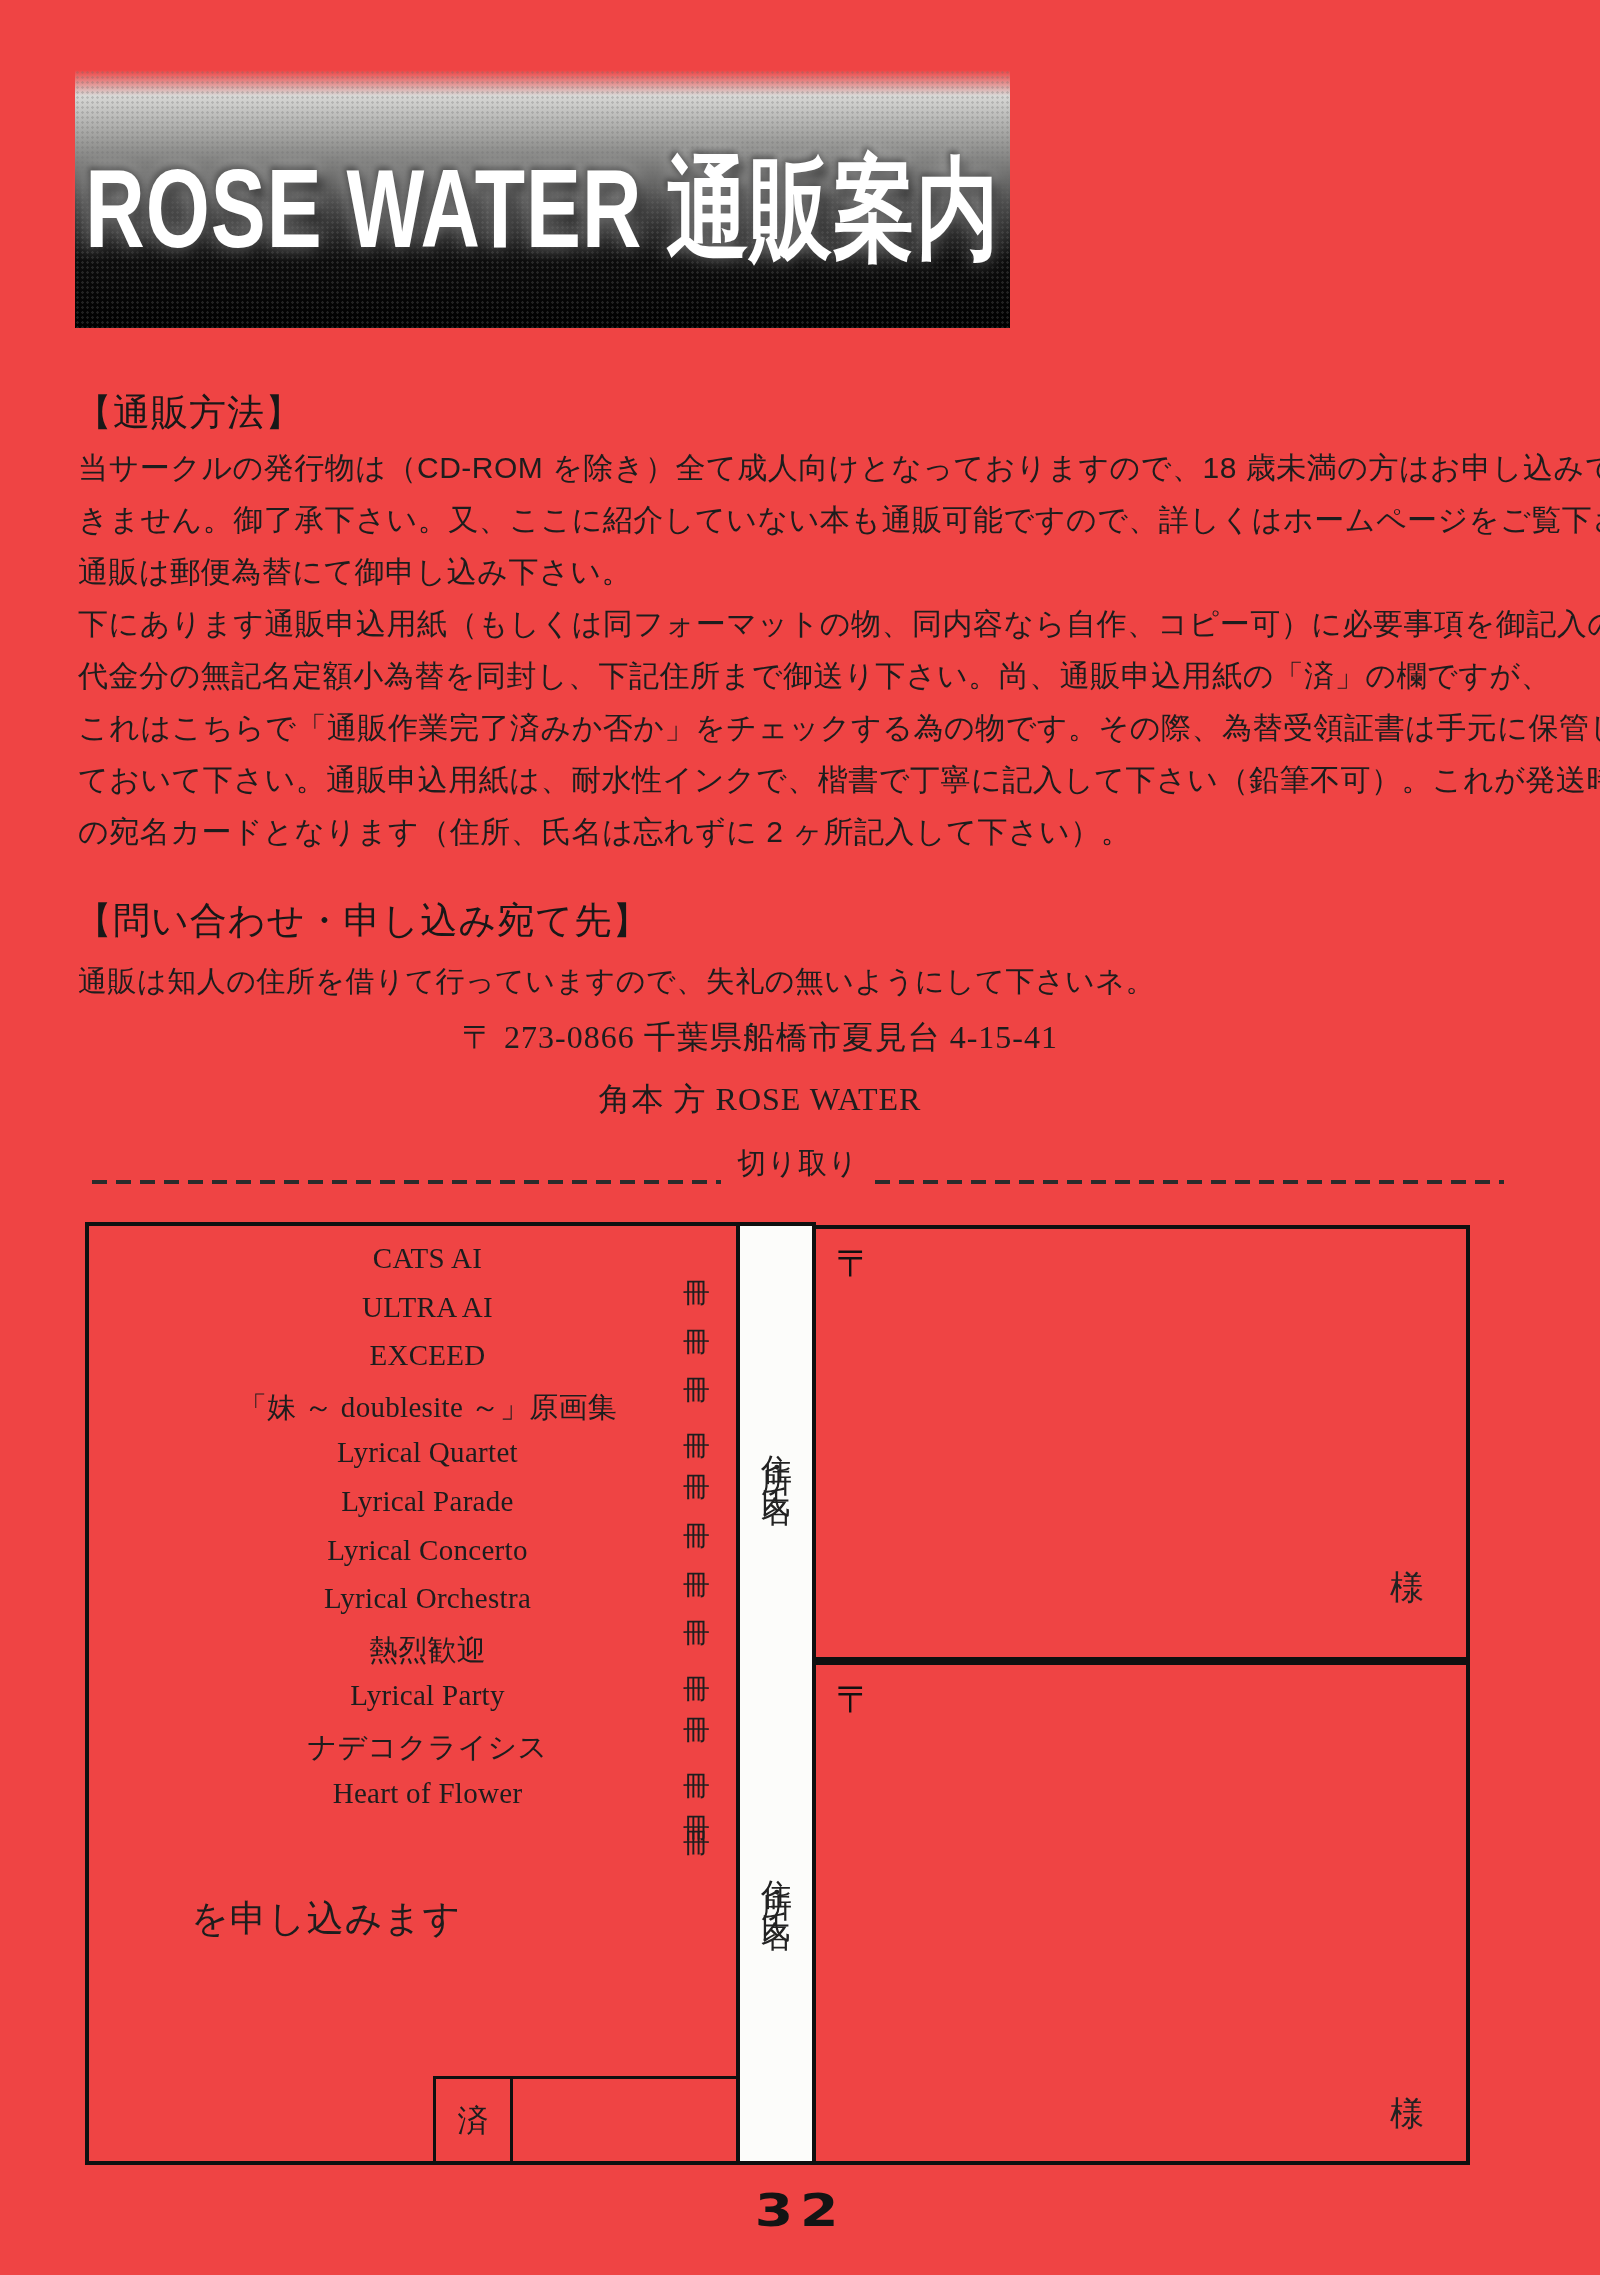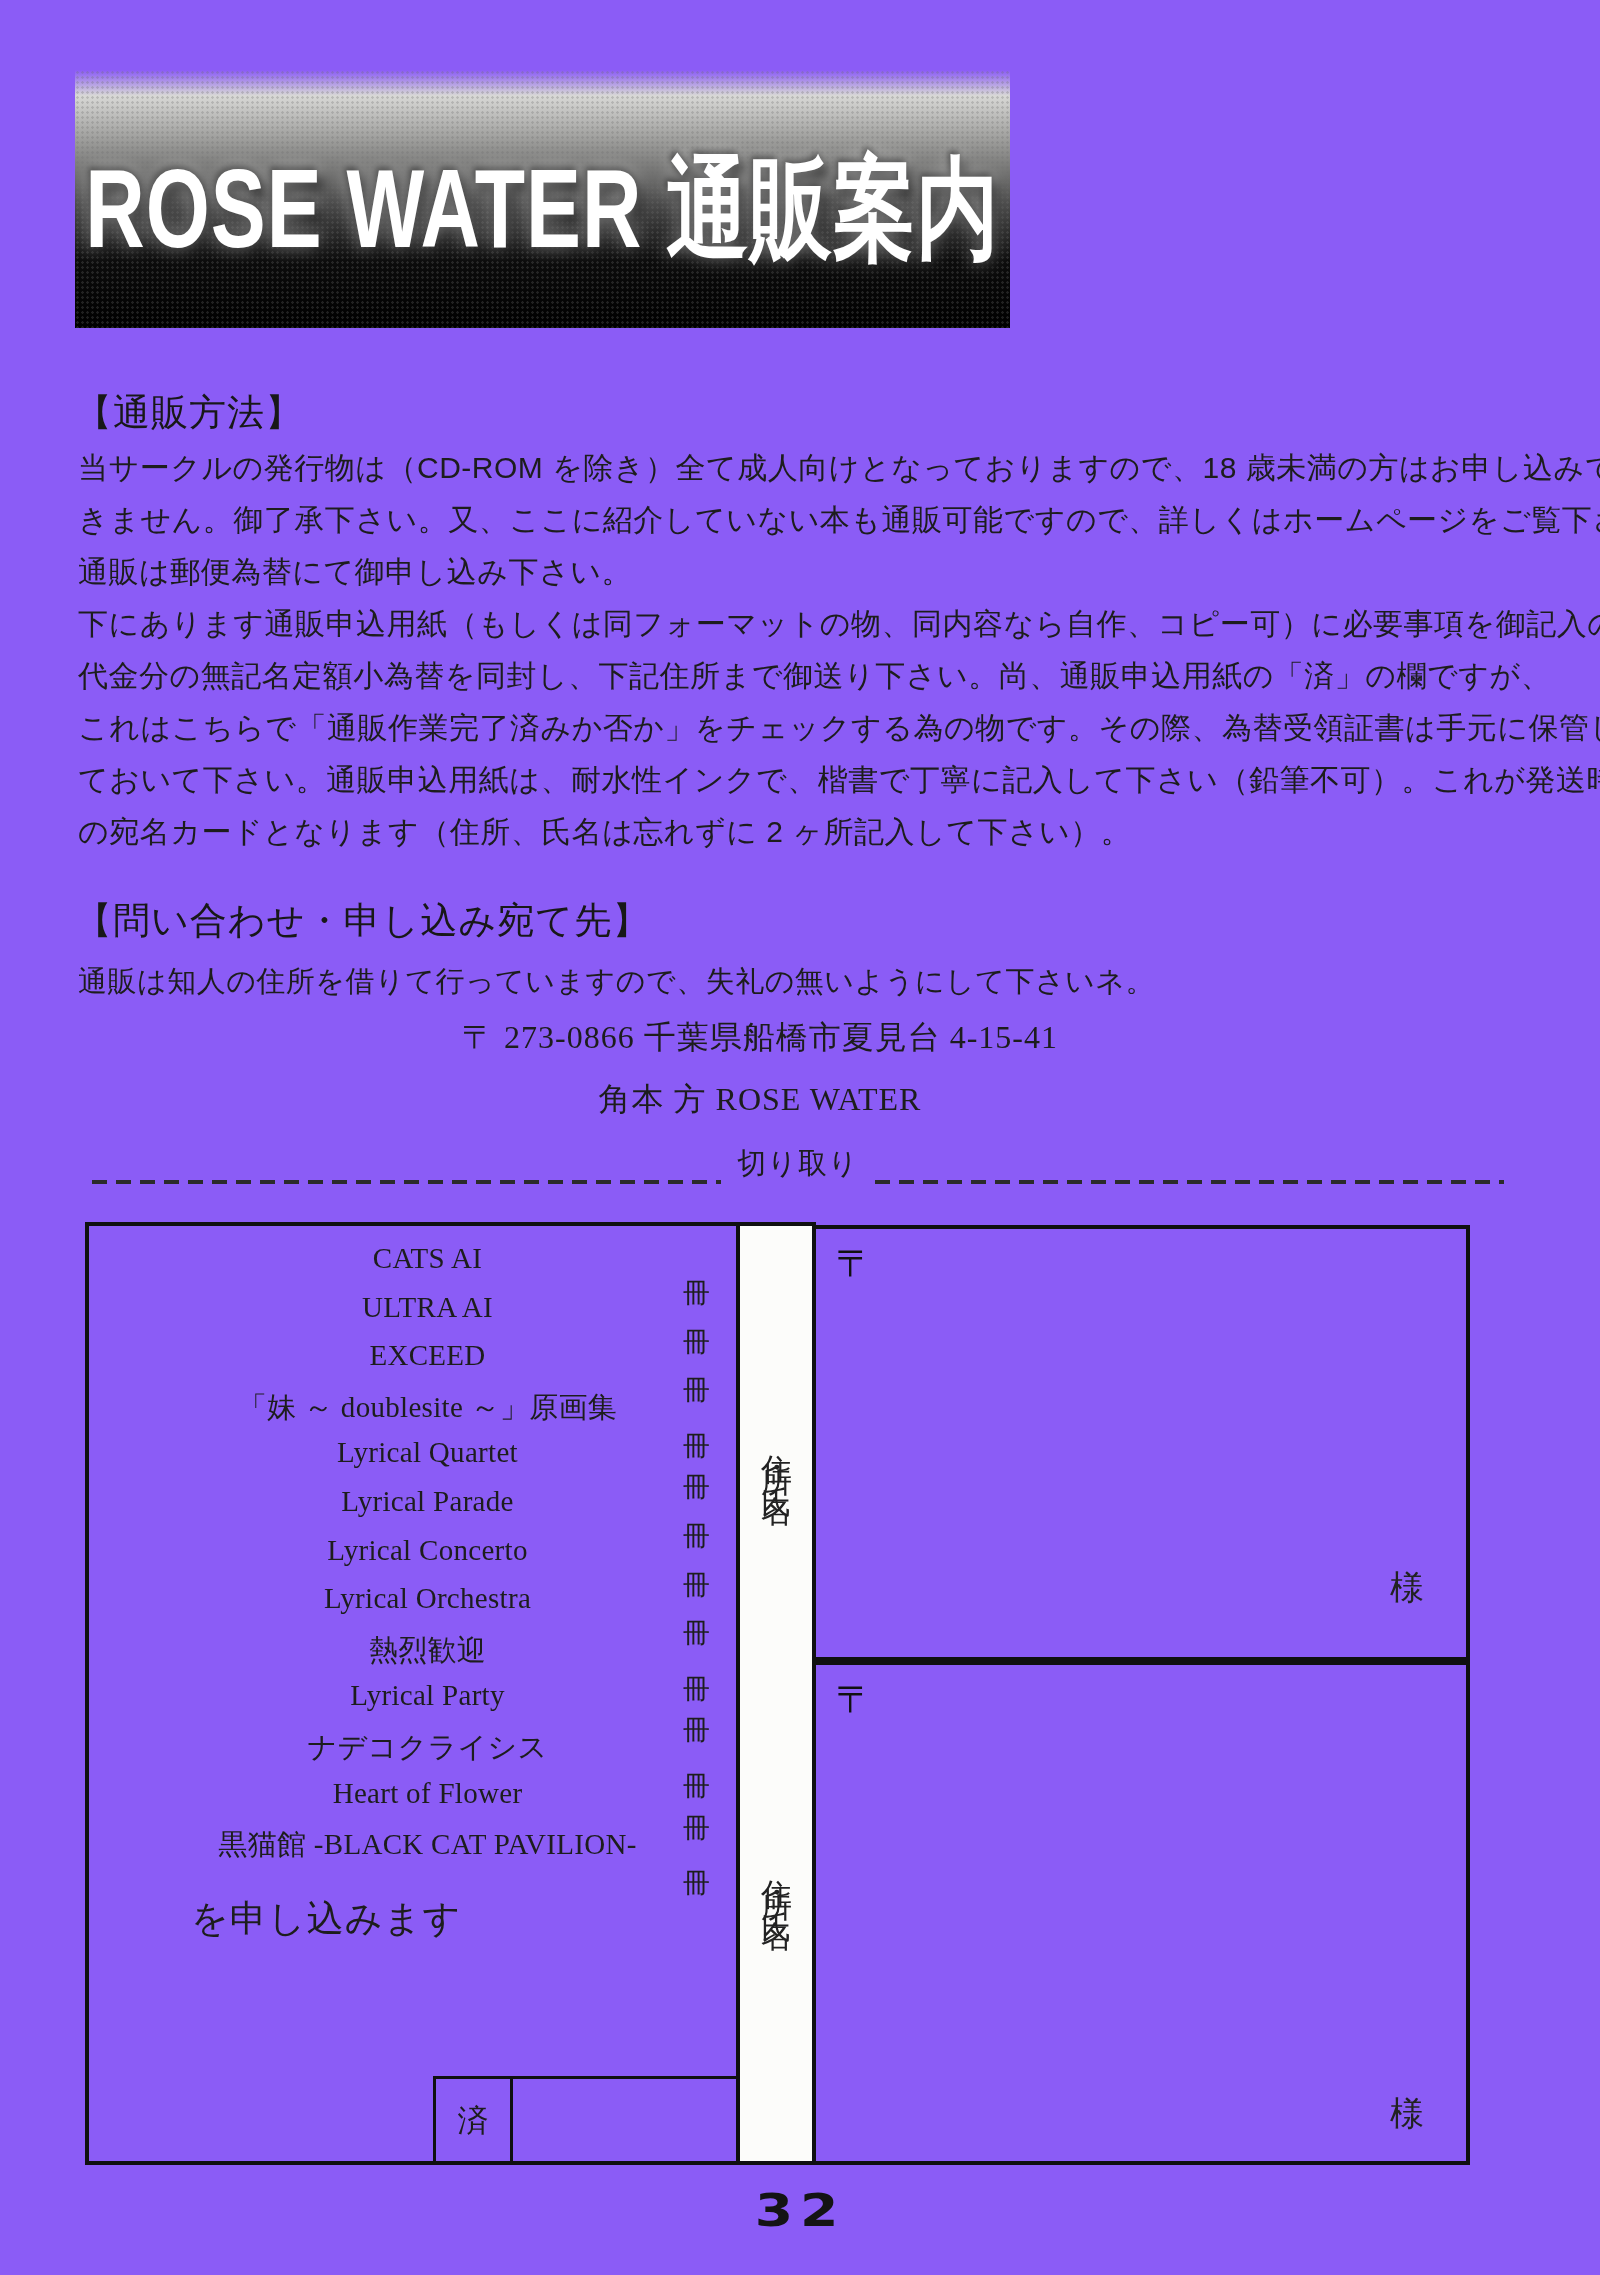--- a/index.html
+++ b/index.html
@@ -1,19 +1,19 @@
 <!DOCTYPE html>
 <html><head>
 <meta charset="utf-8">
 <style>
   html,body { margin:0; padding:0; }
   body { background:#e8e8e6; }
   .page {
     position:relative; width:1600px; height:2275px; margin:0 auto;
-    background:#8b5cf6; color:#1d1d1d;
+    background:#ef4444; color:#1d1d1d;
     font-family:"Liberation Sans", sans-serif;
     overflow:hidden;
   }
 
   
   .banner {
     position:absolute; left:75px; top:70px; width:935px; height:258px;
     background:
       radial-gradient(rgba(110,110,110,0.28) 1px, transparent 1.5px),
       linear-gradient(180deg, rgba(252,252,250,0) 0%, #d8d8d6 10%, #9a9a98 28%, #4a4a4a 52%, #0c0c0c 74%, #000 100%);
@@ -169,21 +169,20 @@
           </div>
         <div class="row">
             <span class="t">ナデコクライシス</span>
             <span class="c">冊</span>
           </div>
         <div class="row">
             <span class="t">Heart of Flower</span>
             <span class="c">冊</span>
           </div>
         <div class="row">
-            <span class="t">黒猫館 -BLACK CAT PAVILION-</span>
             <span class="c">冊</span>
           </div>
       </div>
       <div class="apply-note">を申し込みます</div>
     </div>
 
     <div class="done-cell">
       <span>済</span>
     </div>
     <div class="blank-cell"></div>

